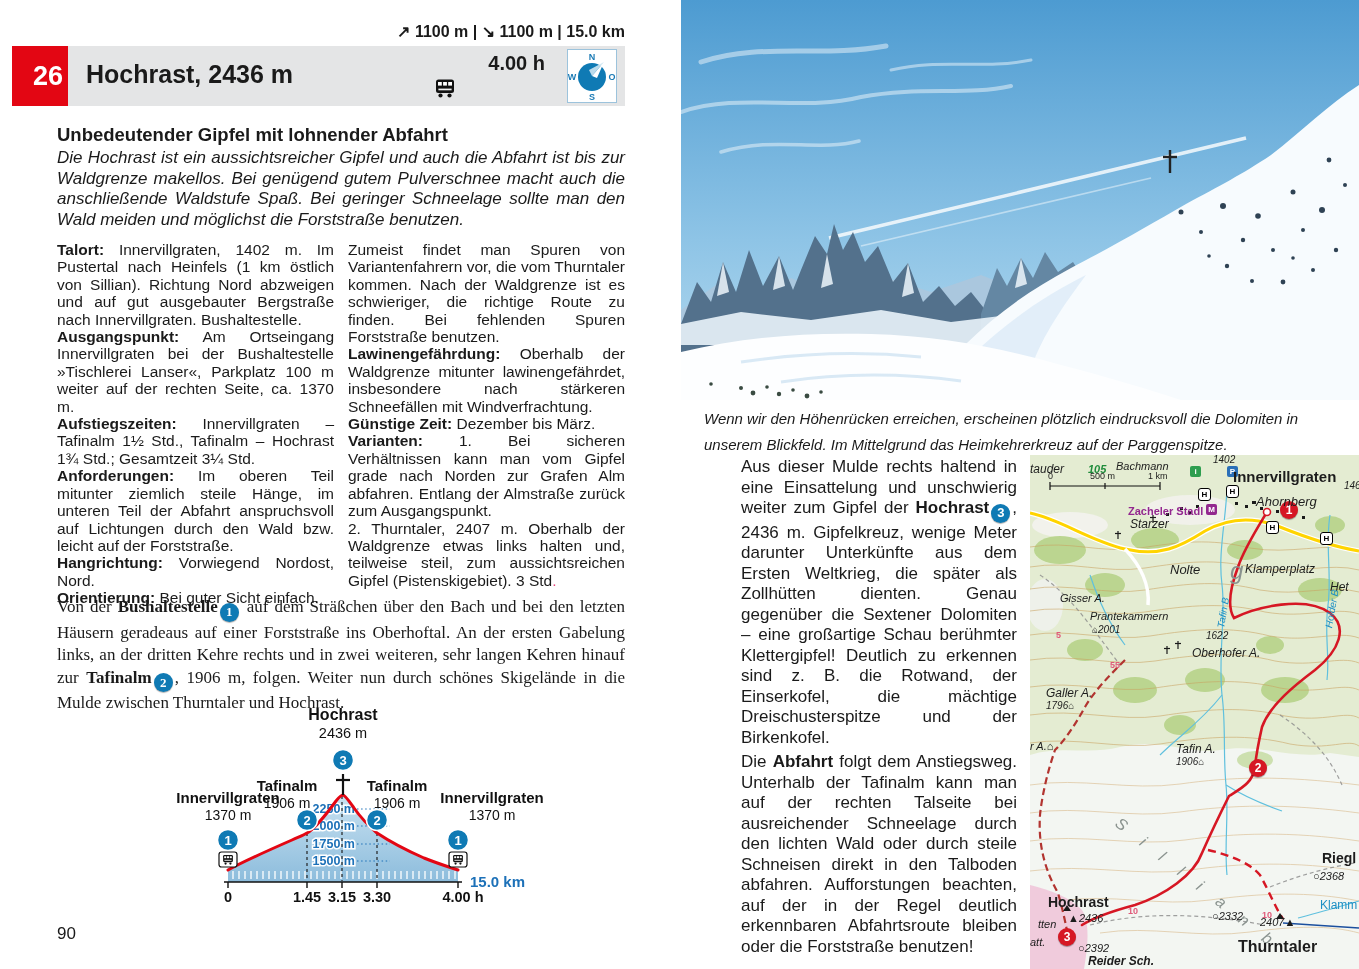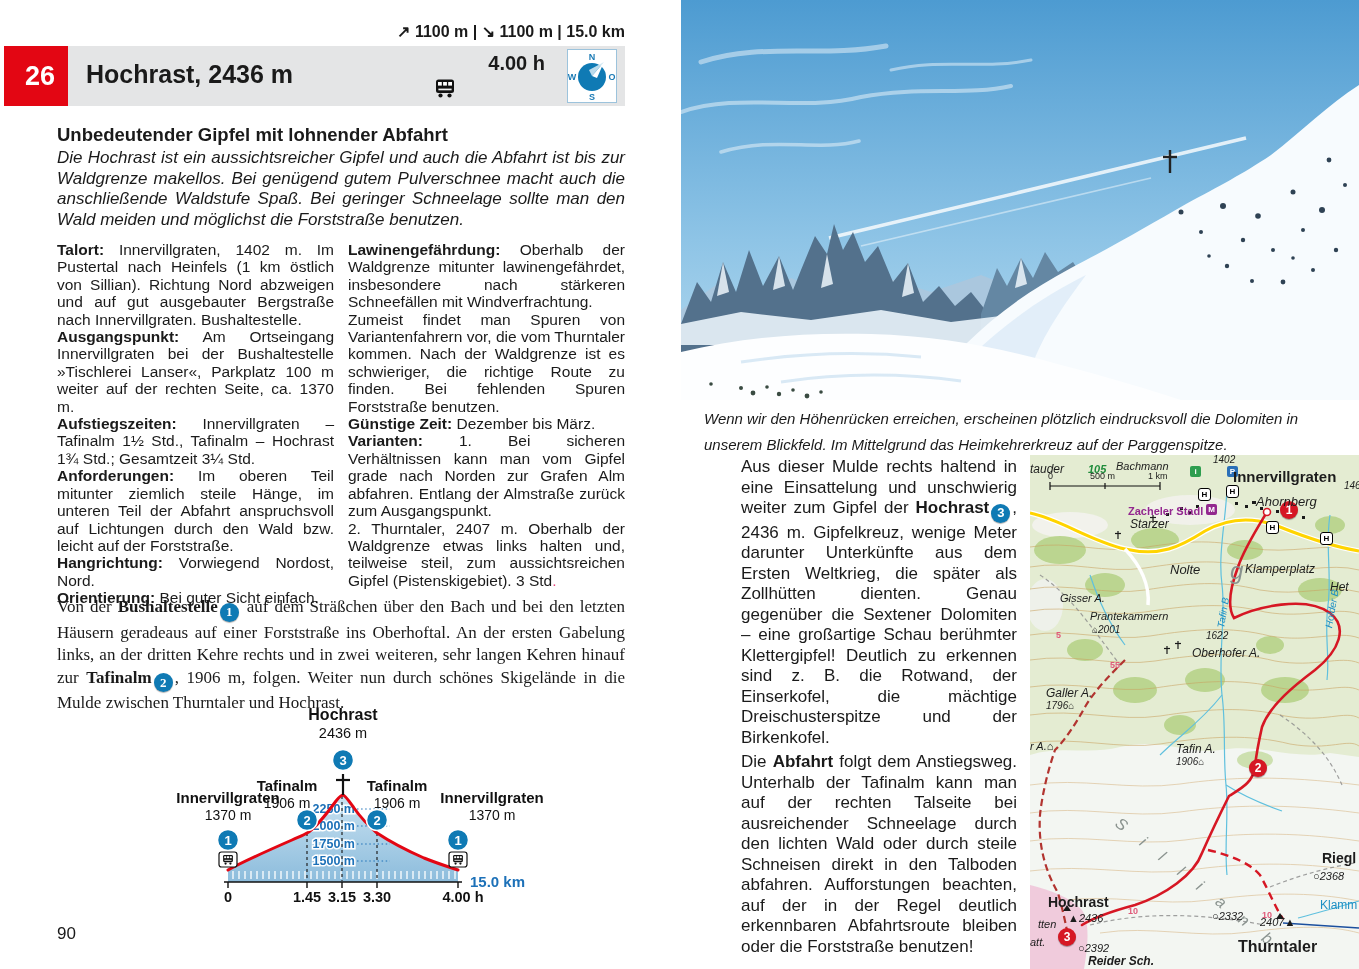--- a/index.html
+++ b/index.html
@@ -1,19 +1,19 @@
 <!DOCTYPE html>
 <html lang="de"><head>
 <meta charset="utf-8">
 <style>
   html,body{margin:0;padding:0;background:#888;}
   .page{position:relative;width:1359px;height:969px;background:#fff;overflow:hidden;
         font-family:"Liberation Sans",sans-serif;color:#1a1a1a;}
   
-  .tournum{position:absolute;left:4px;top:46px;width:72px;height:60px;background:#e30613;
+  .tournum{position:absolute;left:12px;top:46px;width:72px;height:60px;background:#e30613;
            color:#fff;font-size:27px;font-weight:bold;display:flex;align-items:center;justify-content:center;}
   .titlebar{position:absolute;left:68px;top:46px;width:557px;height:60px;background:#e4e5e6;}
   .title{position:absolute;left:18px;top:14px;font-size:25px;font-weight:bold;color:#1a1a1a;}
   .stats{position:absolute;top:22px;left:0;width:625px;text-align:right;font-size:16px;font-weight:bold;}
   .timebox{position:absolute;right:80px;top:6px;font-size:20px;font-weight:bold;}
   .busheader{position:absolute;right:168px;top:30px;width:24px;height:24px;}
   .compass{position:absolute;right:8px;top:3px;}
   
   .h2{position:absolute;left:57px;top:124px;font-size:18.5px;font-weight:bold;}
   .intro{position:absolute;left:57px;top:148px;width:568px;font-style:italic;font-size:17px;
@@ -112,22 +112,22 @@
   <div class="h2">Unbedeutender Gipfel mit lohnender Abfahrt</div>
   <p class="intro">Die Hochrast ist ein aussichtsreicher Gipfel und auch die Abfahrt ist bis zur Waldgrenze makellos. Bei genügend gutem Pulverschnee macht auch die anschließende Waldstufe Spaß. Bei geringer Schneelage sollte man den Wald meiden und möglichst die Forststraße benutzen.</p>
 
   <div class="cols">
     <p class="info"><b>Talort:</b> <span>Innervillgraten, 1402 m. Im Pustertal nach Heinfels (1 km östlich von Sillian). Richtung Nord abzweigen und auf gut ausgebauter Bergstraße nach Innervillgraten. Bushaltestelle.</span></p>
     <p class="info"><b>Ausgangspunkt:</b> <span>Am Ortseingang Innervillgraten bei der Bushaltestelle »Tischlerei Lanser«, Parkplatz 100 m weiter auf der rechten Seite, ca. 1370 m.</span></p>
     <p class="info"><b>Aufstiegszeiten:</b> <span>Innervillgraten – Tafinalm 1½ Std., Tafinalm – Hochrast 1¾ Std.; Gesamtzeit 3¼ Std.</span></p>
     <p class="info"><b>Anforderungen:</b> <span>Im oberen Teil mitunter ziemlich steile Hänge, im unteren Teil der Abfahrt anspruchsvoll auf Lichtungen durch den Wald bzw. leicht auf der Forststraße.</span></p>
     <p class="info"><b>Hangrichtung:</b> <span>Vorwiegend Nordost, Nord.</span></p>
     <p class="info"><b>Orientierung:</b> <span>Bei guter Sicht einfach.</span></p>
+    <p class="info"><span>Zumeist findet man Spuren von Variantenfahrern vor, die vom Thurntaler kommen. Nach der Waldgrenze ist es schwieriger, die richtige Route zu finden. Bei fehlenden Spuren Forststraße benutzen.</span></p>
     <p class="info"><b>Lawinengefährdung:</b> <span>Oberhalb der Waldgrenze mitunter lawinengefährdet, insbesondere nach stärkeren Schneefällen mit Windverfrachtung.</span></p>
-    <p class="info"><span>Zumeist findet man Spuren von Variantenfahrern vor, die vom Thurntaler kommen. Nach der Waldgrenze ist es schwieriger, die richtige Route zu finden. Bei fehlenden Spuren Forststraße benutzen.</span></p>
     <p class="info"><b>Günstige Zeit:</b> <span>Dezember bis März.</span></p>
     <p class="info"><b>Varianten:</b> <span>1. Bei sicheren Verhältnissen kann man vom Gipfel grade nach Norden zur Grafen Alm abfahren. Entlang der Almstraße zurück zum Ausgangspunkt.</span></p>
     <p class="info"><span>2. Thurntaler, 2407 m. Oberhalb der Waldgrenze etwas links halten und, teilweise steil, zum aussichtsreichen Gipfel (Pistenskigebiet). 3 Std</span><span class="red">.</span></p>
   </div>
 
   <p class="route">
     <span>Von der </span><b>Bushaltestelle</b><span class="mk">1</span><span> auf dem Sträßchen über den Bach und bei den letzten Häusern geradeaus auf einer Forststraße ins Oberhoftal. An der ersten Gabelung links, an der dritten Kehre rechts und in zwei weiteren, sehr langen Kehren hinauf zur </span><b>Tafinalm</b><span class="mk">2</span><span>, 1906 m, folgen. Weiter nun durch schönes Skigelände in die Mulde zwischen Thurntaler und Hochrast.</span>
   </p>
 
   <div class="profile">

